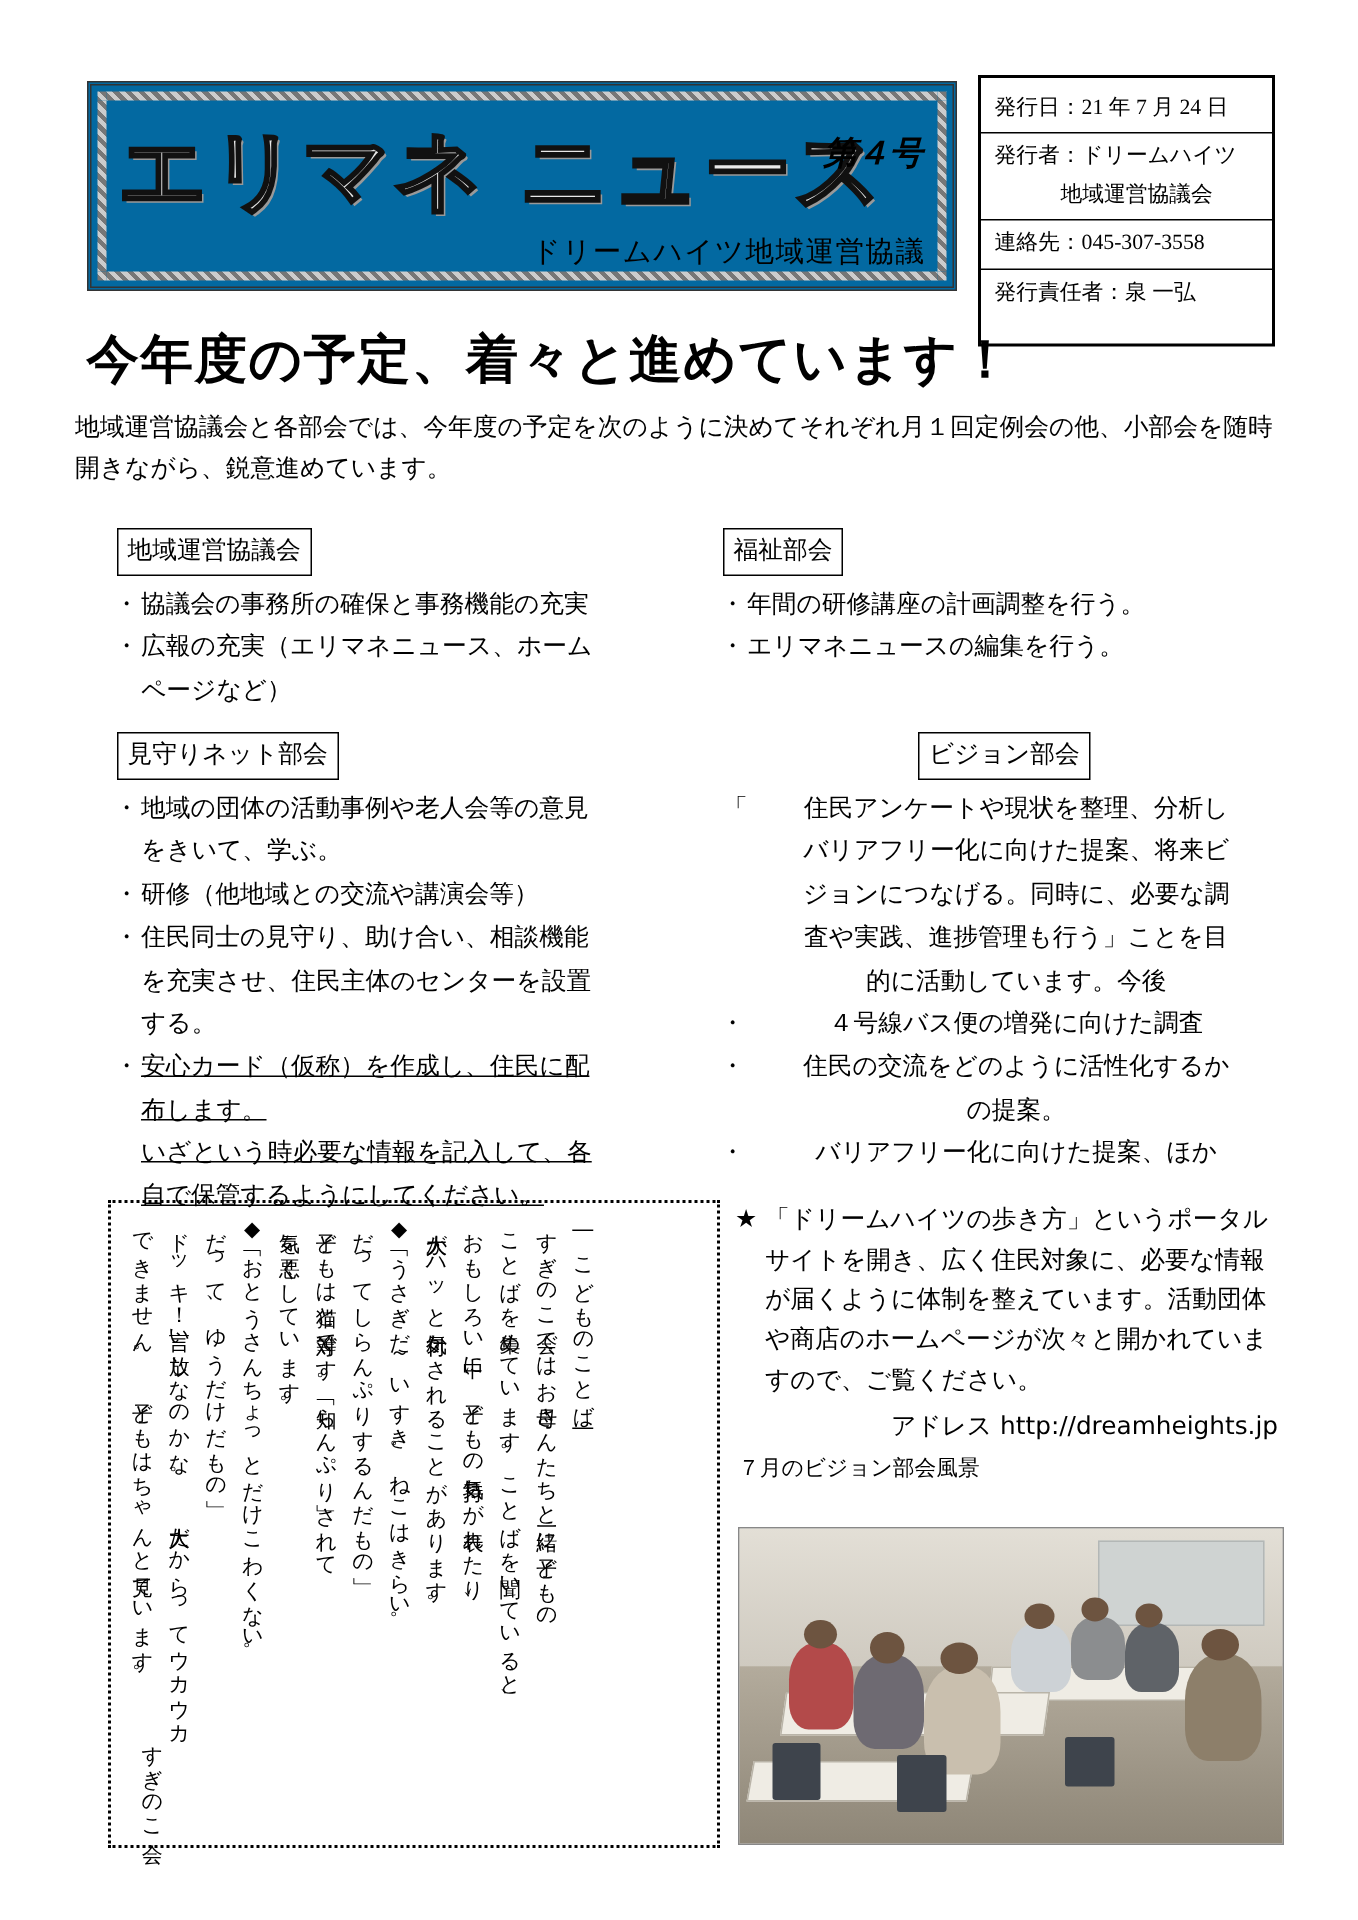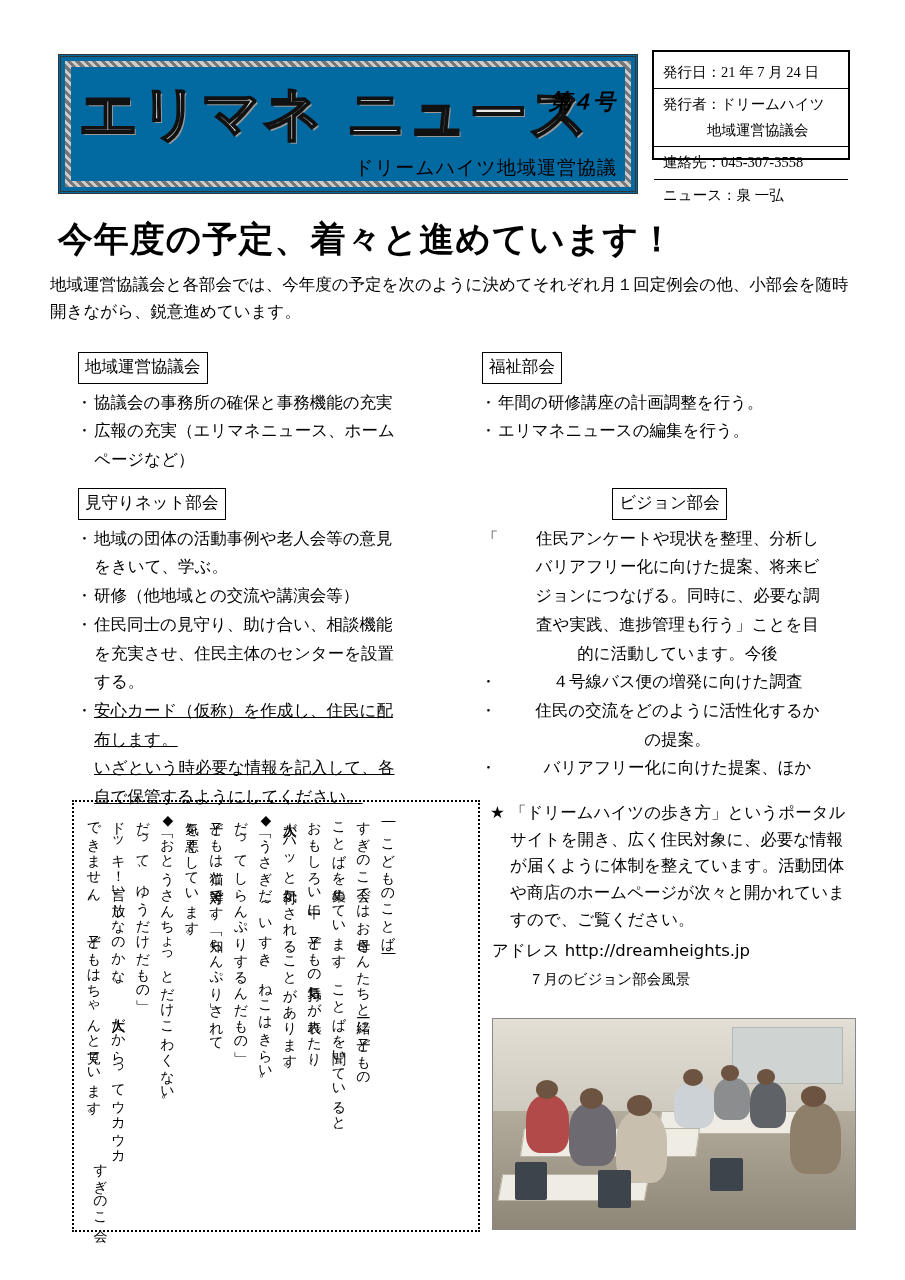--- a/index.html
+++ b/index.html
@@ -70,21 +70,21 @@
     font-size: 19px;
     letter-spacing: 1px;
   }
 
   
   .pubbox {
     position: absolute;
     left: 652px;
     top: 50px;
     width: 198px;
-    height: 110px;
+    height: 181px;
     border: 2px solid #000;
     box-sizing: border-box;
     padding: 8px 9px;
     font-size: 14.5px;
     line-height: 1.75;
   }
   .pubbox div { white-space: nowrap; }
   .pubbox .indent { padding-left: 44px; }
   .pubbox .sep {
     border-top: 1px solid #000;
@@ -203,25 +203,25 @@
   .starpara .body { text-indent: 0; padding-left: 18px; position: relative; }
   .starpara .body::before {
     content: "★";
     position: absolute;
     left: -2px;
     top: 0;
   }
   .addr {
     margin-top: 4px;
     font-size: 16.5px;
+    text-align: right;
   }
   .caption {
     margin-top: 4px;
     font-size: 14.5px;
-    margin-left: 37px;
   }
 
   
   .photo {
     position: absolute;
     left: 492px;
     top: 1018px;
     width: 362px;
     height: 210px;
     border: 1px solid #888;
@@ -278,21 +278,21 @@
   </div>
 
   <div class="pubbox">
     <div>発行日：21 年 7 月 24 日</div>
     <div class="sep"></div>
     <div>発行者：ドリームハイツ</div>
     <div class="indent">地域運営協議会</div>
     <div class="sep"></div>
     <div>連絡先：045-307-3558</div>
     <div class="sep"></div>
-    <div>ニュース：泉  一弘</div>
+    <div>発行責任者：泉  一弘</div>
   </div>
 
   <div class="headline">今年度の予定、着々と進めています！</div>
   <div class="lede">地域運営協議会と各部会では、今年度の予定を次のように決めてそれぞれ月１回定例会の他、小部会を随時開きながら、鋭意進めています。</div>
 
   <div class="col col-left" style="top: 352px;">
     <div class="secbox">地域運営協議会</div>
     <ul class="items">
       <li>協議会の事務所の確保と事務機能の充実</li>
       <li>広報の充実（エリマネニュース、ホーム</li>

